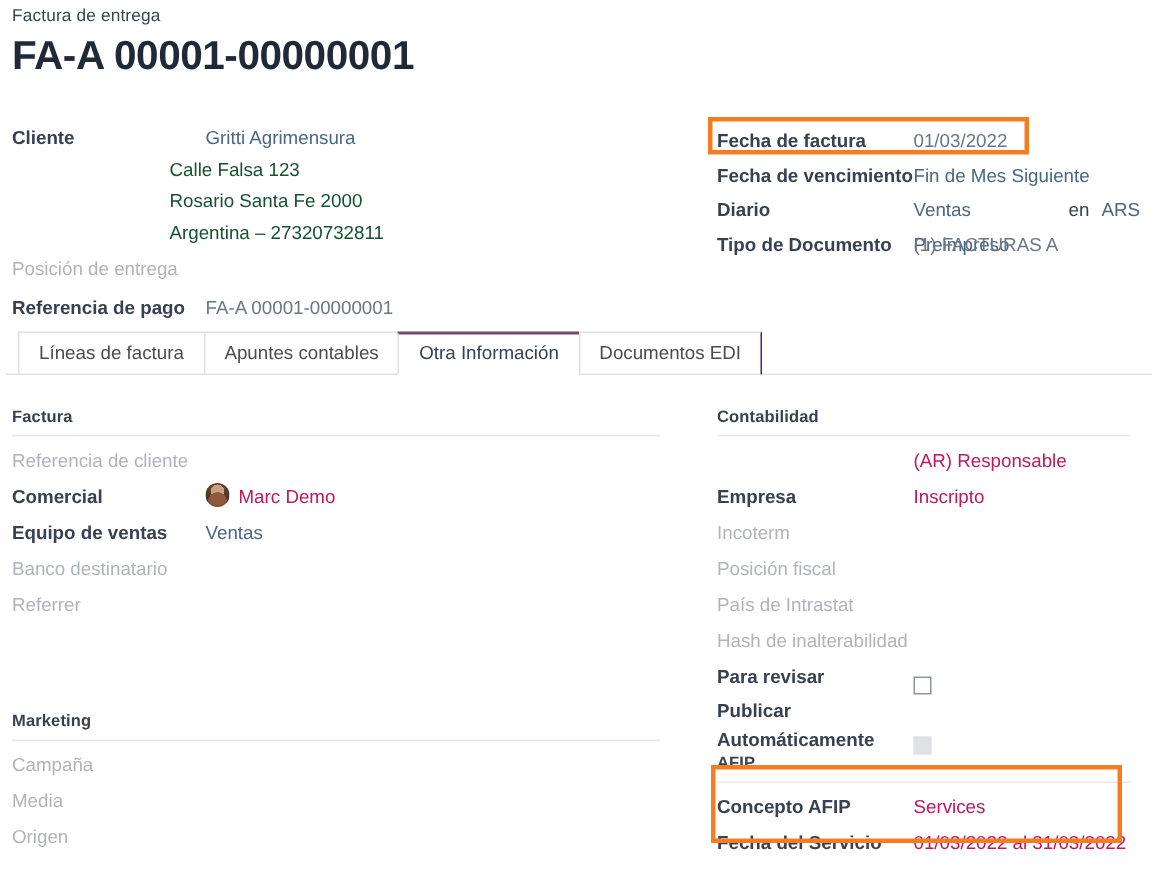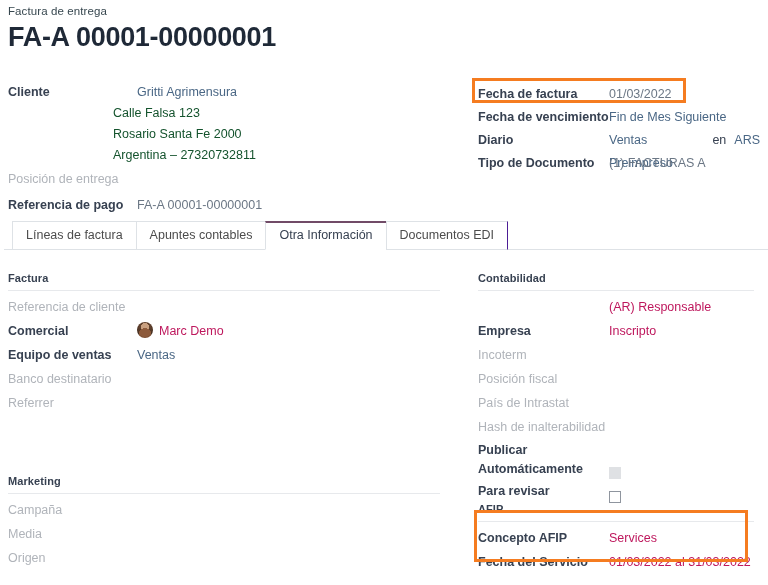--- a/index.html
+++ b/index.html
@@ -362,30 +362,30 @@
   <div class="brow">
     <span class="blabel muted">País de Intrastat</span>
     <span class="bval"></span>
   </div>
 
   <div class="brow">
     <span class="blabel muted" style="width:auto;flex:0 0 auto;">Hash de inalterabilidad</span>
     <span class="bval"></span>
   </div>
 
+  <div class="brow cbrow">
+    <span class="blabel">Para revisar</span>
+    <span class="cbox empty"></span>
+  </div>
+
   <div class="brow cbrow" style="min-height:38px;">
     <span class="blabel two-line">Publicar Automáticamente</span>
     <span class="cbox disabled"></span>
   </div>
 
-  <div class="brow cbrow">
-    <span class="blabel">Para revisar</span>
-    <span class="cbox empty"></span>
-  </div>
-
   <div class="section-title" style="">AFIP</div>
 
   <div class="brow">
     <span class="blabel">Concepto AFIP</span>
     <span class="bval">Services</span>
   </div>
 
   <div class="brow">
     <span class="blabel">Fecha del Servicio</span>
     <span class="bval">01/03/2022 al 31/03/2022</span>

